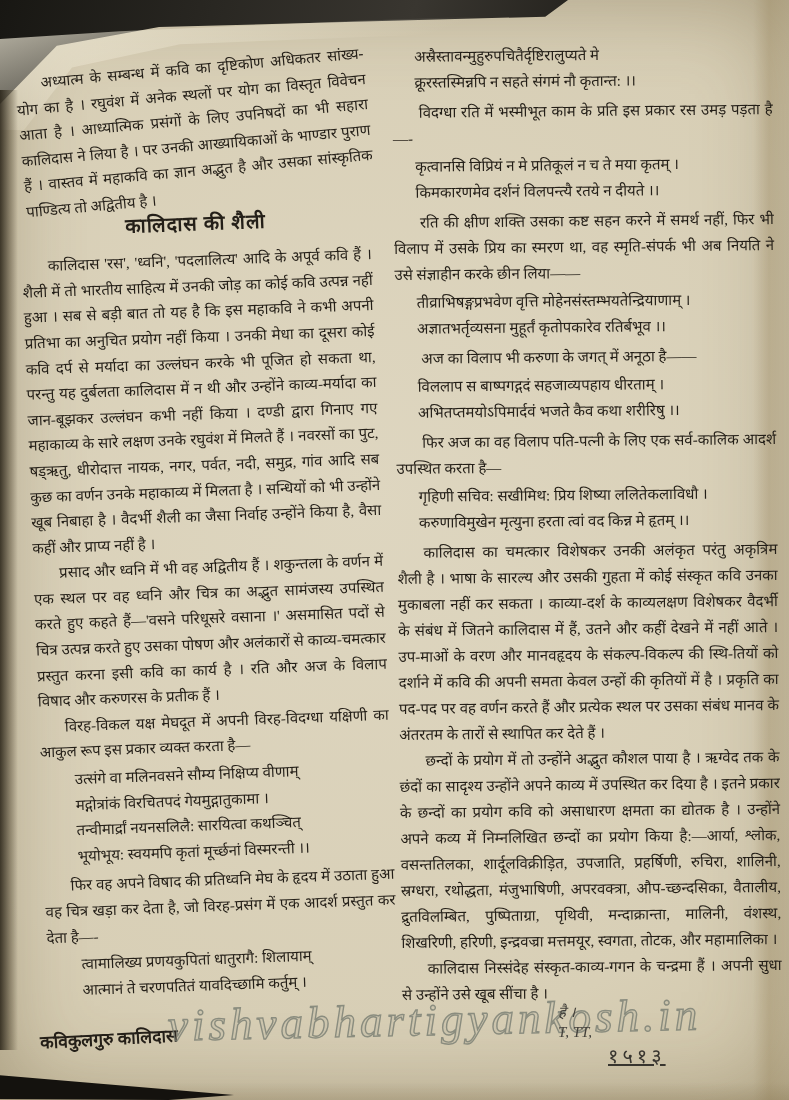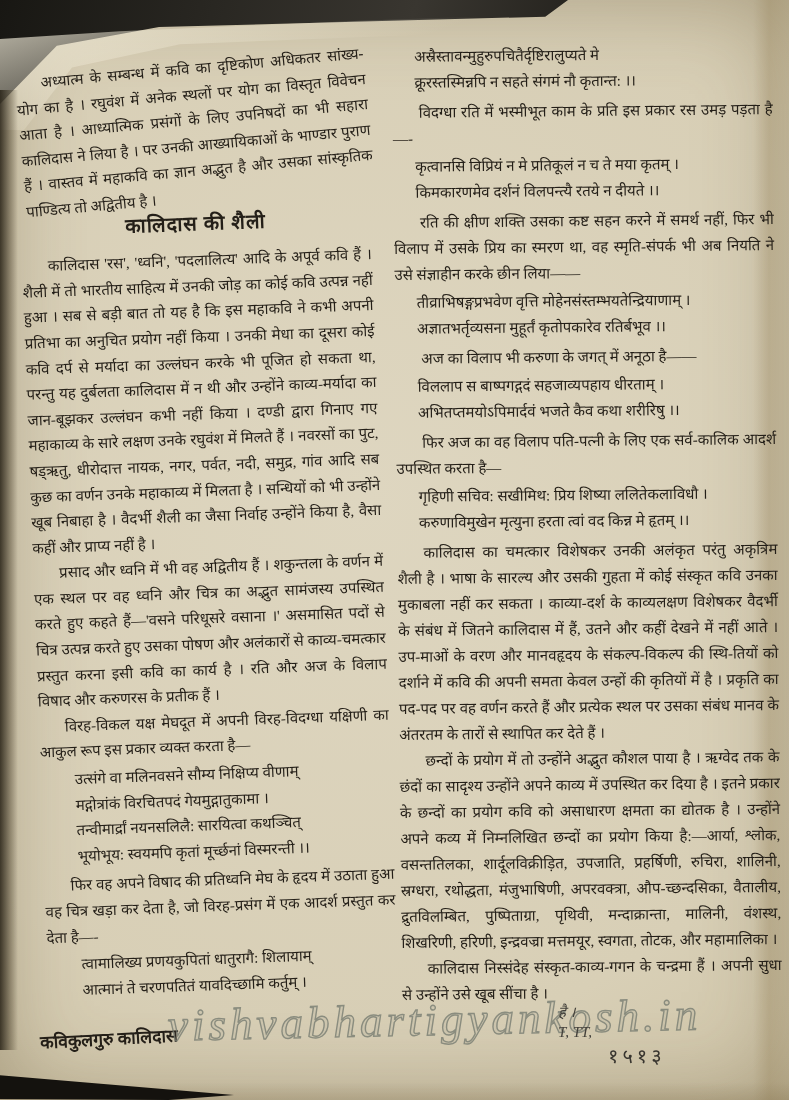--- a/index.html
+++ b/index.html
@@ -84,20 +84,21 @@
     -webkit-text-stroke:1.4px var(--watermark-ink);
     opacity:.8;transform:rotate(-1.2deg);
   }
   .pen-marks{
     position:absolute;left:558px;top:1002px;font-size:15px;color:#43403a;
     font-style:italic;line-height:20px;white-space:pre-line;
   }
   .page-number{
     position:absolute;left:608px;top:1042px;font-size:20px;color:#38352f;
     letter-spacing:4px;
+    text-decoration:underline;
   }
 </style>
 </head>
 <body>
 
 <div class="scan">
 
   <div class="edge-top"></div>
   <div class="edge-top-paper"></div>
   <div class="edge-left"></div>

